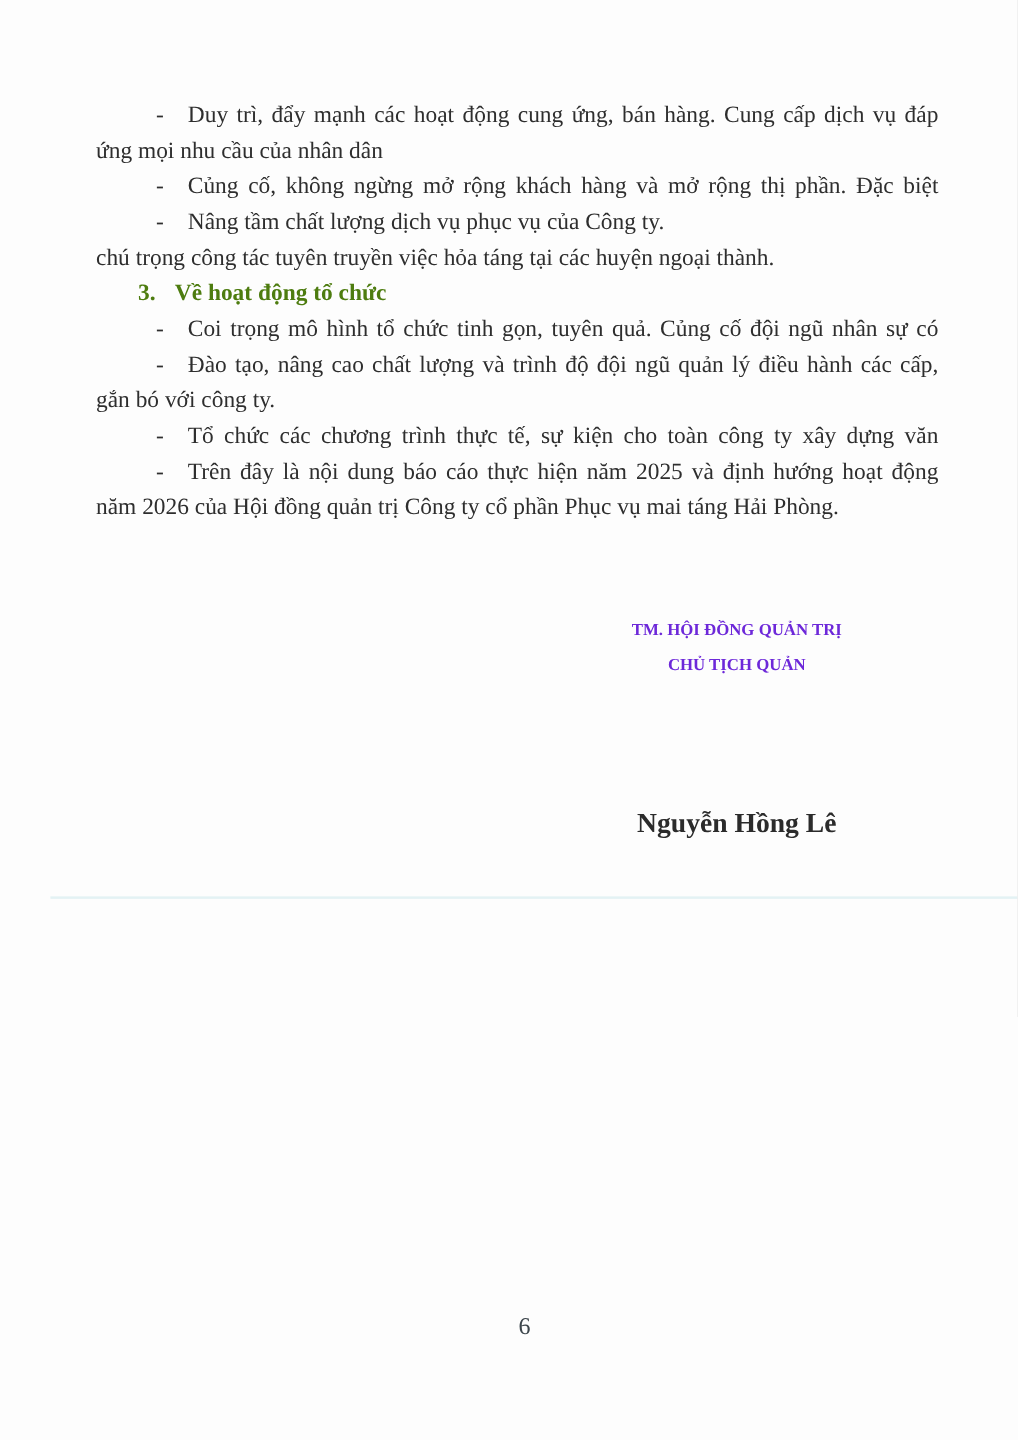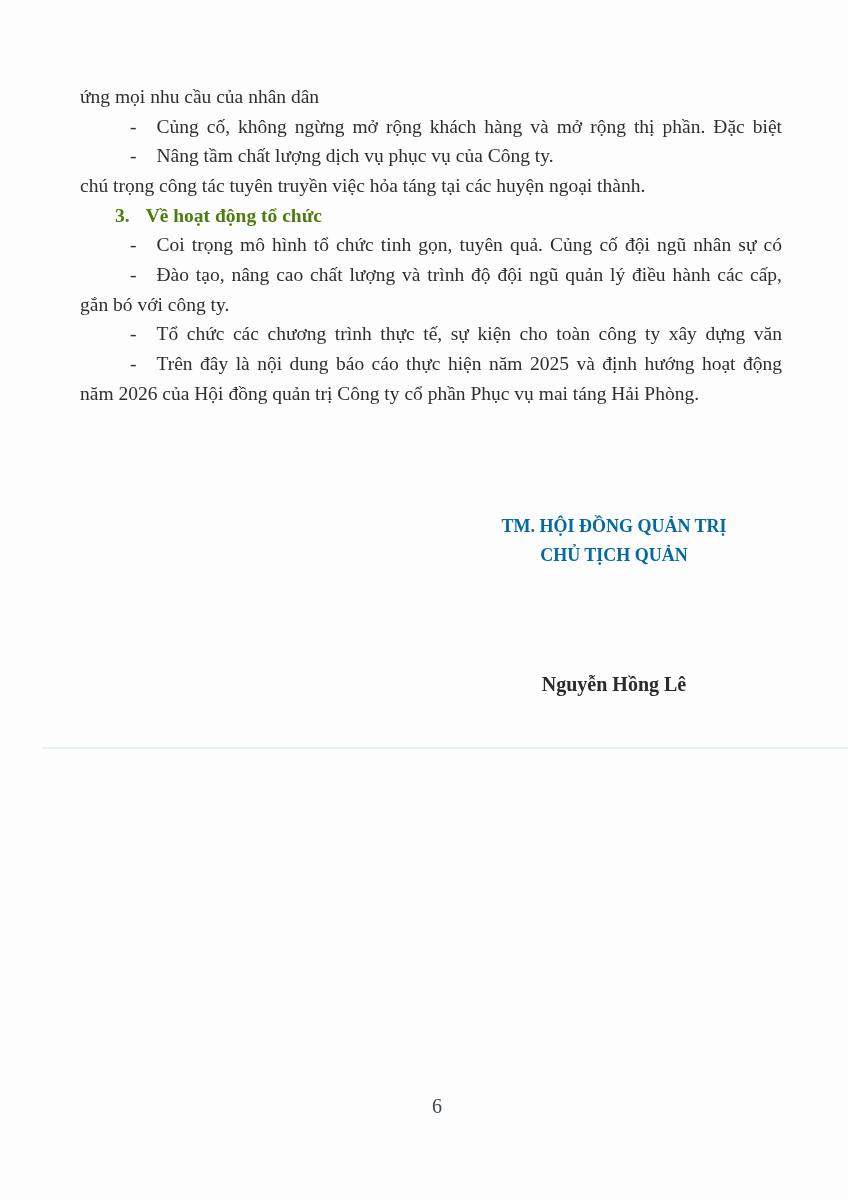--- a/index.html
+++ b/index.html
@@ -23,30 +23,30 @@
   .just{text-align:justify;text-align-last:justify;text-justify:inter-word;}
   .mk{padding-right:20px;}
   .head{padding-left:35px;font-weight:bold;color:#4d7c0f;}
   .hnum{margin-right:16px;}
   
   .sig-block{
     position:absolute;
     top:512px;left:438px;width:352px;
     text-align:center;
     font-weight:bold;
-    font-size:18px;
+    font-size:14px;
     line-height:28.5px;
-    color:#0369a1;
+    color:#6d28d9;
   }
   .signer{
     position:absolute;
     top:673px;left:438px;width:352px;
     text-align:center;
     font-weight:bold;
-    font-size:20px;
+    font-size:23px;
     color:#2b2b2b;
   }
   
   .scan-line{
     position:absolute;
     top:747px;left:42px;width:806px;height:2px;
     background:rgba(185,224,228,0.38);
   }
   
   .pagenum{
@@ -57,20 +57,21 @@
     color:#3d464c;
   }
 </style>
 </head>
 <body>
 
 <div class="page">
 
   <div class="body-text">
 
+    <div class="ln first just"><span class="mk">-</span><span>Duy trì, đẩy mạnh các hoạt động cung ứng, bán hàng. Cung cấp dịch vụ đáp</span></div>
     <div class="ln">ứng mọi nhu cầu của nhân dân</div>
 
     <div class="ln first just"><span class="mk">-</span><span>Củng cố, không ngừng mở rộng khách hàng và mở rộng thị phần. Đặc biệt</span></div>
 
     <div class="ln first"><span class="mk">-</span><span>Nâng tầm chất lượng dịch vụ phục vụ của Công ty.</span></div>
     <div class="ln">chú trọng công tác tuyên truyền việc hỏa táng tại các huyện ngoại thành.</div>
 
     <div class="ln head"><span class="hnum">3.</span><span>Về hoạt động tổ chức</span></div>
 
     <div class="ln first just"><span class="mk">-</span><span>Coi trọng mô hình tổ chức tinh gọn, tuyên quả. Củng cố đội ngũ nhân sự có</span></div>

